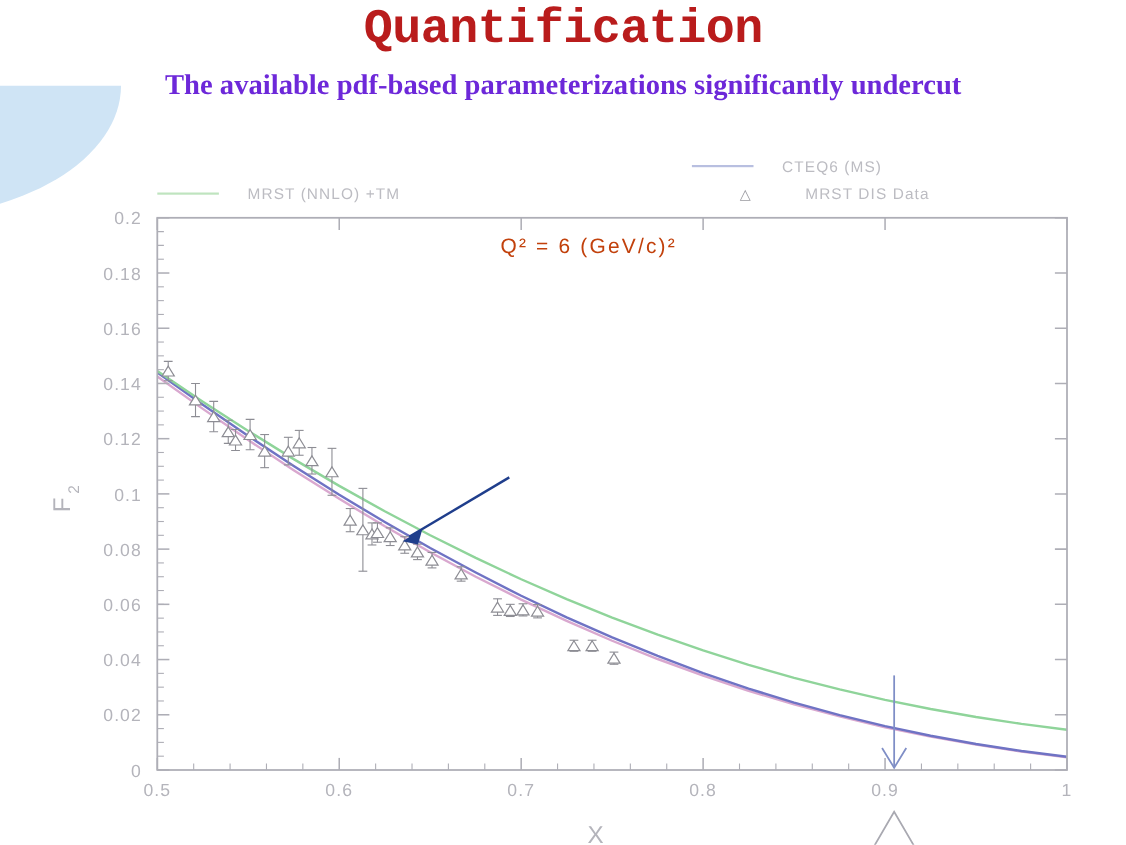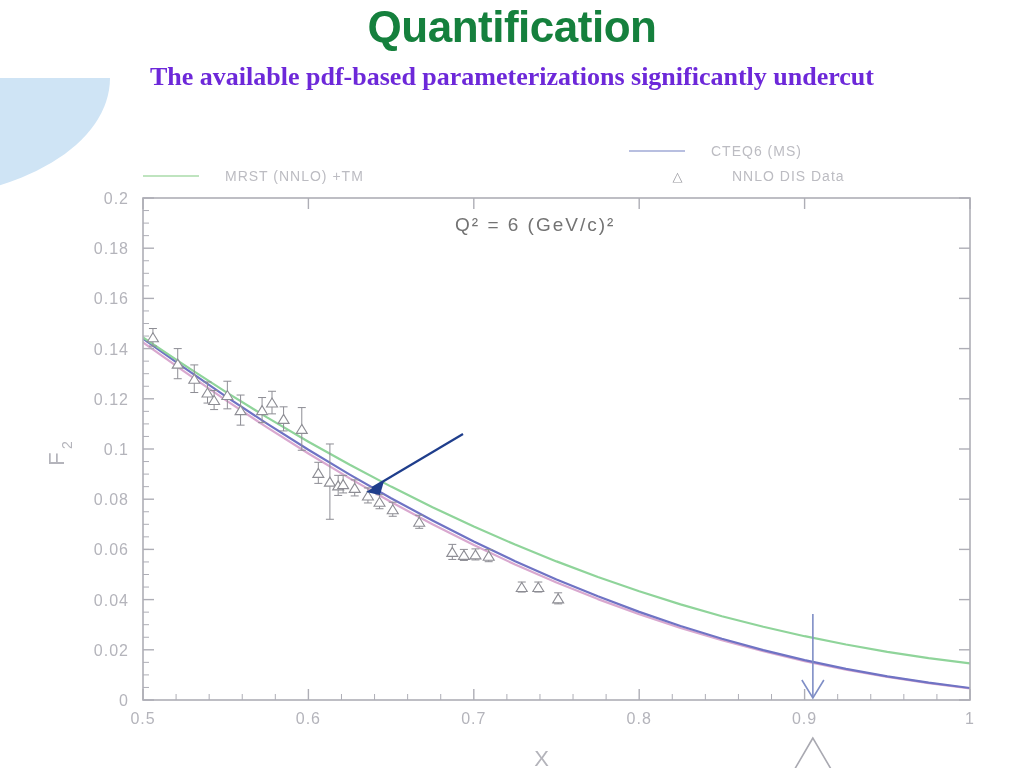--- a/index.html
+++ b/index.html
@@ -15,25 +15,25 @@
     position:absolute;left:-90px;top:78px;
     width:200px;height:120px;
     background:#cfe4f5;
     border-bottom-right-radius:200px 120px;
     z-index:0;
   }
   
   #title{
     position:absolute;top:2px;left:0;width:1024px;
     text-align:center;
-    font-family:Liberation Sans, sans-serif;
+    font-family:Liberation Mono, monospace;
     font-weight:bold;
     font-size:44px;
     letter-spacing:-0.5px;
-    color:#15803d;
+    color:#b91c1c;
     z-index:3;
   }
   #subtitle{
     position:absolute;top:60px;left:0;width:1024px;
     text-align:center;
     font-family:Liberation Serif, serif;
     font-weight:bold;
     font-size:26px;
     line-height:33px;
     color:#6d28d9;
@@ -89,21 +89,21 @@
 <div id="figure">
 
   <div id="legend">
     <div class="leg-item" style="left:486px;top:0px;">
       <span class="leg-swatch" style="border-top-color:#b8bfe0;"></span><span class="leg-label">CTEQ6 (MS)</span>
     </div>
     <div class="leg-item" style="left:0px;top:25px;">
       <span class="leg-swatch" style="border-top-color:#bfe4bf;"></span><span class="leg-label">MRST (NNLO) +TM</span>
     </div>
     <div class="leg-item" style="left:507px;top:25px;">
-      <span class="leg-tri">△</span><span class="leg-label">NNLO DIS Data</span>
+      <span class="leg-tri">△</span><span class="leg-label">MRST DIS Data</span>
     </div>
   </div>
 
   <svg id="plot-svg" width="1024" height="632">
     <defs>
       <clipPath id="plotclip">
           <rect x="143" y="62" width="827" height="502"></rect>
         </clipPath>
     </defs>
     <g id="gridless-bg"></g>
@@ -392,15 +392,15 @@
         <line x1="812.87" y1="478" x2="812.87" y2="562" stroke="#7f8ec6" stroke-width="1.6"></line>
         <polyline points="801.87,544 812.87,562 823.87,544" fill="none" stroke="#7f8ec6" stroke-width="1.6"></polyline>
         <polygon points="812.87,602 791.87,638 833.87,638" fill="none" stroke="#a9a9b1" stroke-width="1.6"></polygon>
         <g>
           <line x1="463" y1="298" x2="372" y2="352" stroke="#1F3E8C" stroke-width="2.2"></line>
           <polygon points="366,356 384,345 380,359" fill="#1F3E8C"></polygon>
         </g>
       </g>
   </svg>
 
-  <div style="position:absolute;left:455px;top:78px;font-family:'Liberation Sans',sans-serif;font-size:19px;color:#737373;letter-spacing:2px;white-space:nowrap;">Q²  =  6  (GeV/c)²</div>
+  <div style="position:absolute;left:455px;top:78px;font-family:'Liberation Sans',sans-serif;font-size:19px;color:#c2410c;letter-spacing:2px;white-space:nowrap;">Q²  =  6  (GeV/c)²</div>
 
 </div>
 
 </body></html>

